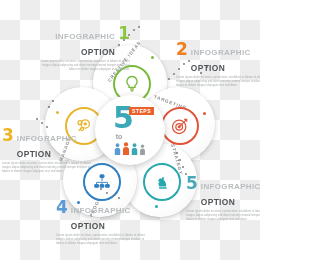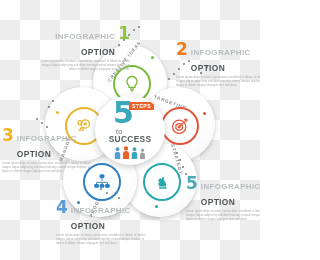--- a/index.html
+++ b/index.html
@@ -137,21 +137,20 @@
         </svg>
       </div>
     </div>
 
     <div class="hub">
       <div class="hub-row">
         <span class="big5">5</span>
         <span class="steps-tab">STEPS</span>
       </div>
       <div class="to">to</div>
-      <div class="success">SUCCESS</div>
       <div class="people">
         <svg width="7" height="12" viewBox="0 0 8 14" fill="#5b9bd5">
             <circle cx="4" cy="2.6" r="2.2"></circle>
             <path d="M4 5.4c-2 0-3.2 1.2-3.2 3V14h6.4V8.4c0-1.8-1.2-3-3.2-3z"></path>
           </svg>
         <svg width="8" height="13" viewBox="0 0 8 14" fill="#e8622a">
             <circle cx="4" cy="2.6" r="2.3"></circle>
             <path d="M4 5.4c-2.1 0-3.3 1.2-3.3 3V14h6.6V8.4c0-1.8-1.2-3-3.3-3z"></path>
           </svg>
         <svg width="7" height="12" viewBox="0 0 8 14" fill="#3aa8b8">

